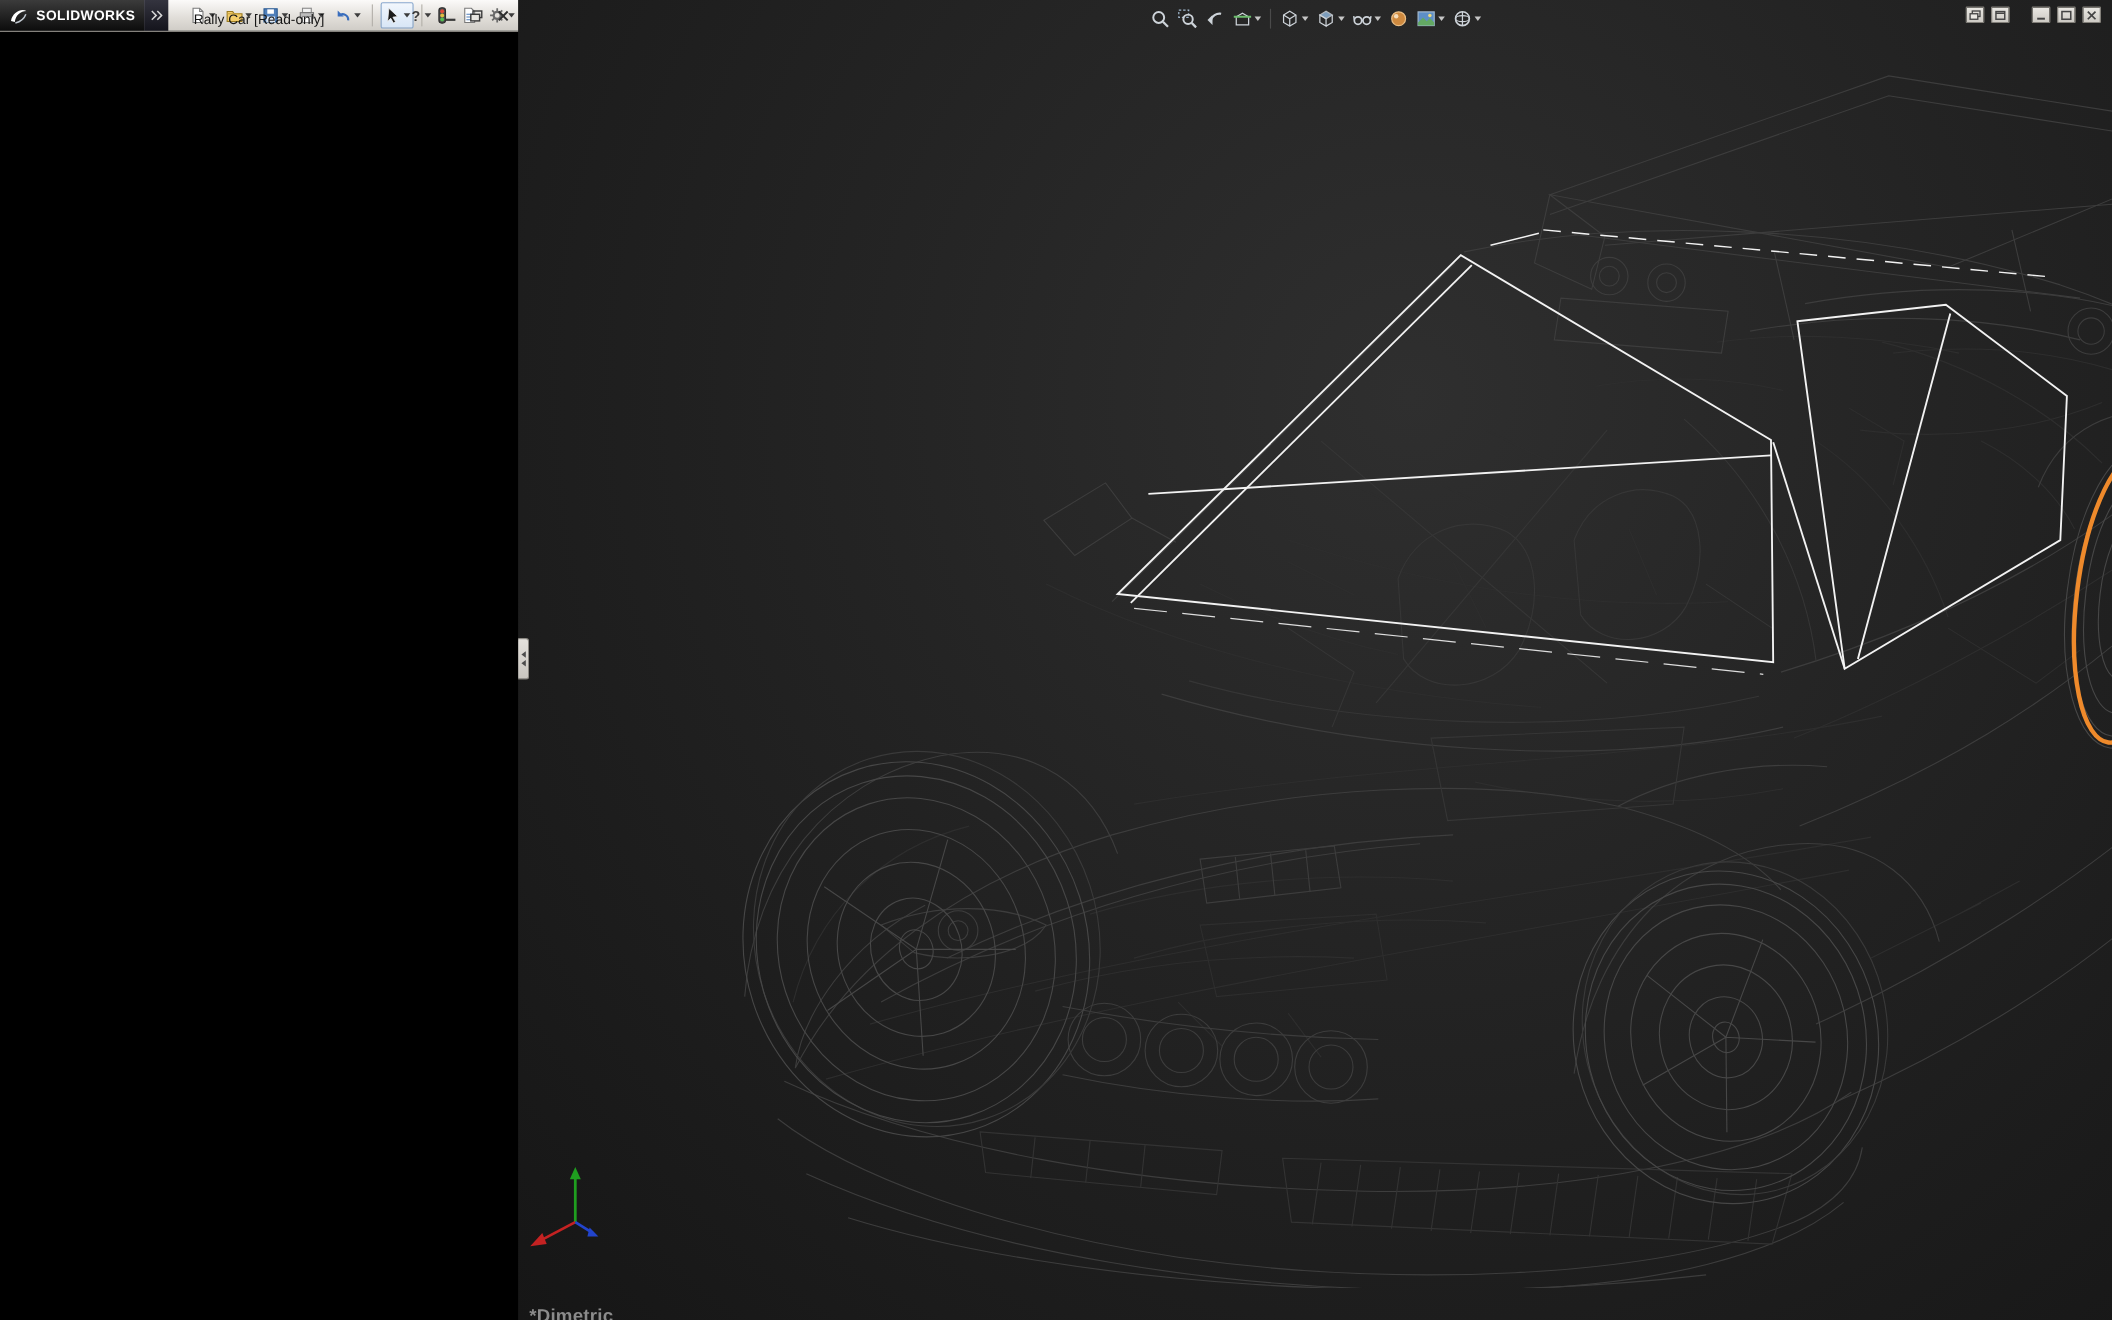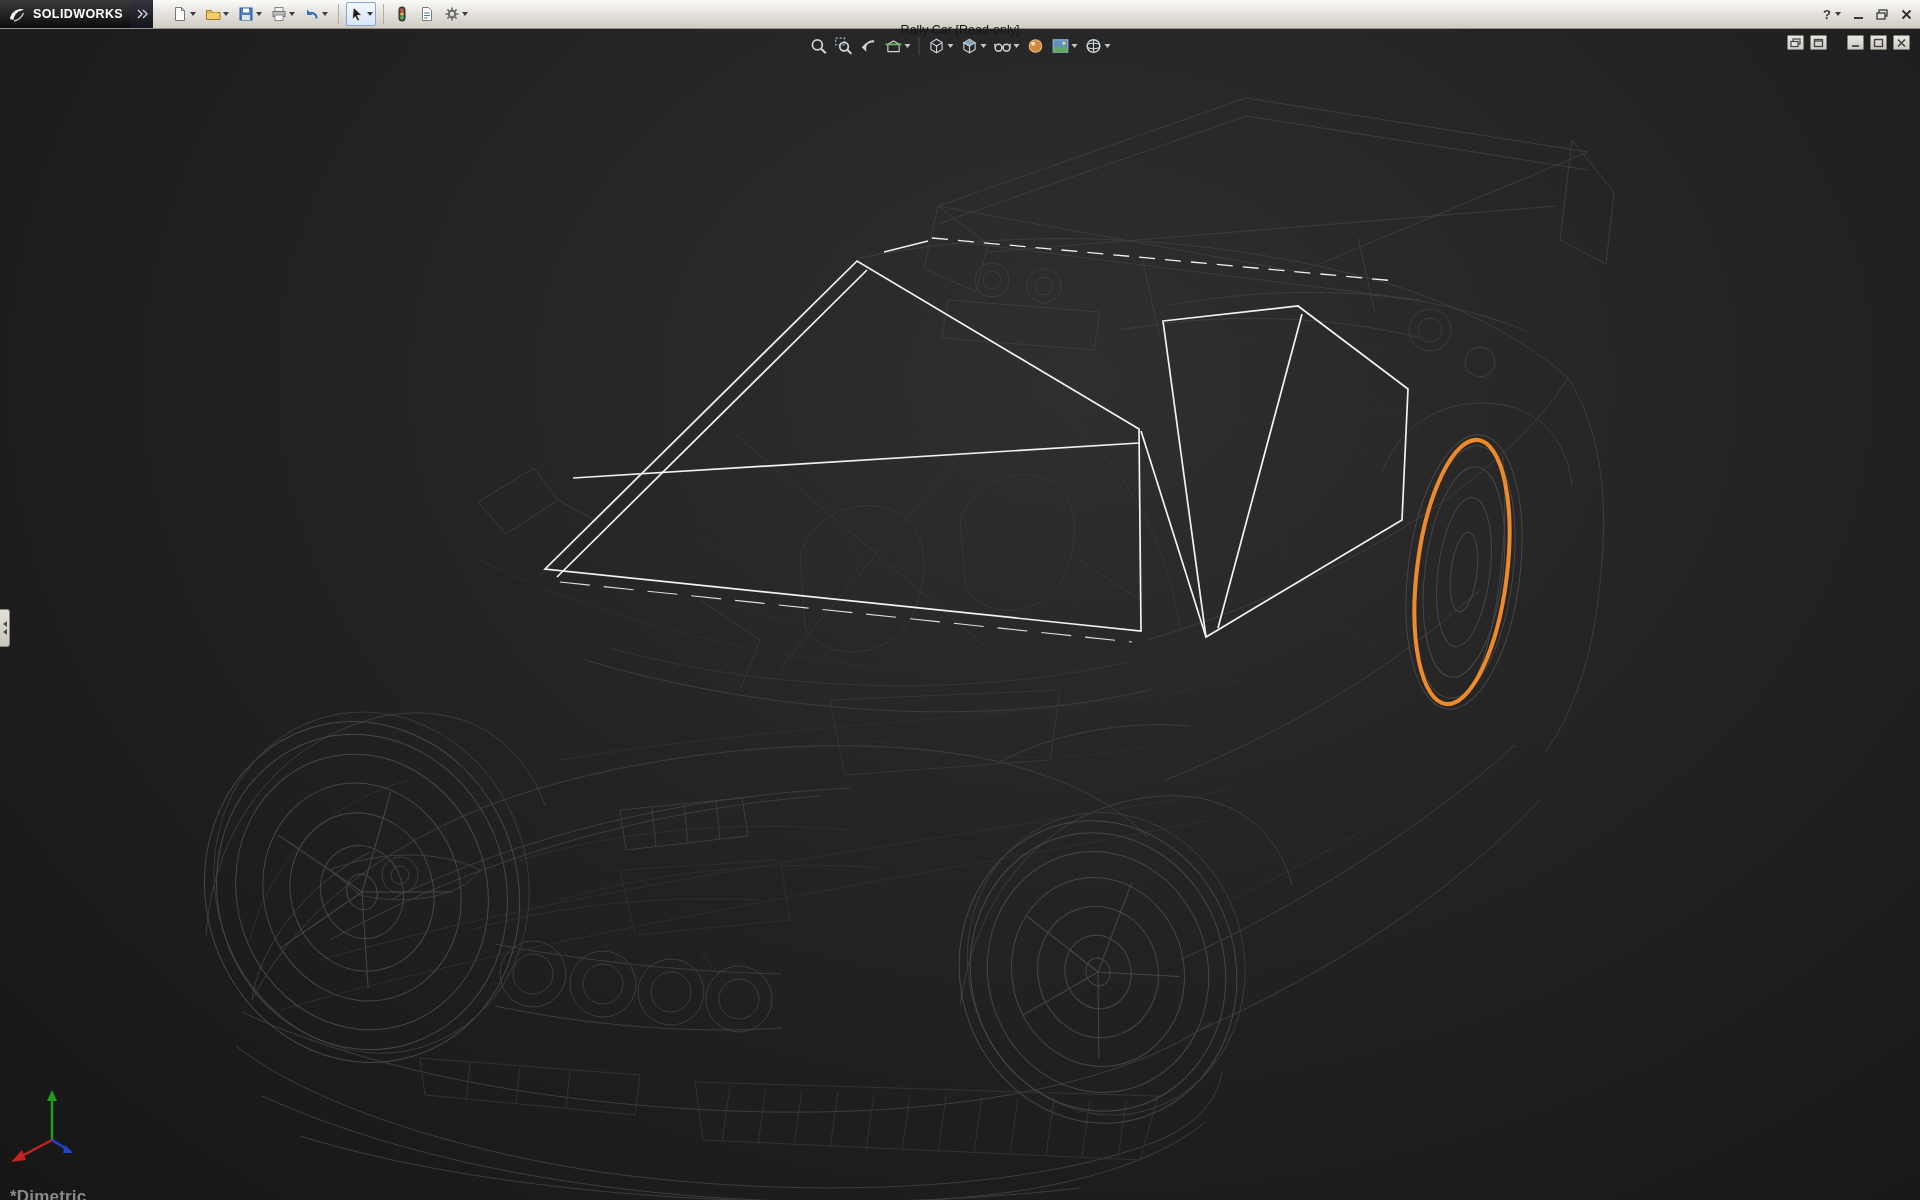--- a/index.html
+++ b/index.html
@@ -1,37 +1,37 @@
 <!DOCTYPE html>
 <html style="--selection-orange: #EF8A2B; --edge-highlight: #F2F2F2; --wireframe-line: #3D3D3D; --viewport-background: #1E1E1E; --titlebar-top: #FBFAF9; --titlebar-bottom: #CFCCC6;"><head>
 <meta charset="utf-8">
 <style>
   * { margin:0; padding:0; box-sizing:border-box; }
   html,body { width:1920px; height:1200px; overflow:hidden;
     font-family:"Liberation Sans", sans-serif; background:#000; }
 
-  .app { position:relative; width:1920px; height:1200px; display:flex; flex-direction:column; }
+  .app { position:relative; width:1920px; height:1200px; display:flex; flex-direction:row; }
 
   
   .titlebar { position:relative; flex:0 0 29px; height:29px;
     background:linear-gradient(var(--titlebar-top,#fbfaf9), #e2dfda 55%, var(--titlebar-bottom,#cfccc6));
     border-bottom:1px solid #93908a; display:flex; align-items:stretch; z-index:5; }
   .logo { display:flex; align-items:center; gap:6px; padding:0 8px 0 7px;
     background:linear-gradient(#3b3b3b,#0c0c0c); color:#fff; }
   .logo-text { font-size:12.5px; font-weight:bold; letter-spacing:.4px; white-space:nowrap; }
   .logo-chevron { display:flex; align-items:center; padding:0 5px;
     background:linear-gradient(#34343f,#14141c); }
   .toolbar { display:flex; align-items:center; gap:3px; margin-left:16px; }
   .tb-btn { display:flex; align-items:center; height:24px; padding:1px 2px;
     border:1px solid transparent; border-radius:2px; }
   .tb-btn.active { border:1px solid #88a8cf; background:linear-gradient(#f2f7fd,#d8e6f6); }
   .caret { width:0; height:0; border-left:3.5px solid transparent; border-right:3.5px solid transparent;
     border-top:4px solid #3c3c3c; margin-left:2px; }
   .tb-sep { width:1px; height:20px; background:#b2afa9; margin:0 4px; }
-  .win-title { position:absolute; left:50%; top:16px; height:100%; transform:translateX(-50%);
+  .win-title { position:absolute; left:50%; top:4px; height:100%; transform:translateX(-50%);
     display:flex; align-items:center; font-size:12.5px; color:#161616; white-space:nowrap; }
   .win-controls { position:absolute; right:8px; top:0; height:100%; display:flex; align-items:center; gap:13px; }
   .wc-btn { display:flex; align-items:center; gap:2px; color:#3a3a3a; }
   .help-q { font-size:13px; font-weight:bold; color:#3a3a3a; }
   .glyph-min { width:9px; height:2px; background:#3a3a3a; margin-top:7px; }
 
   
   .viewport { position:relative; flex:1;
     background:radial-gradient(ellipse at 56% 30%, #2f2f2f 0%, #242424 42%, #161616 100%);
     overflow:hidden;font-weight:bold; }

